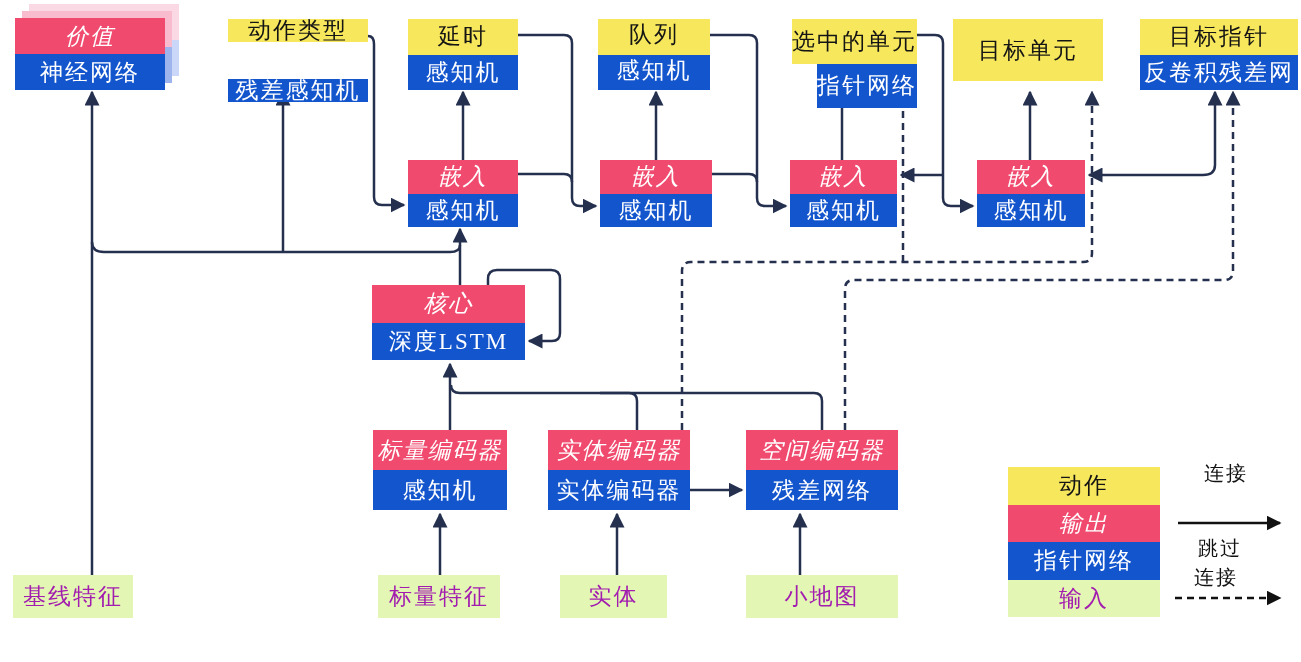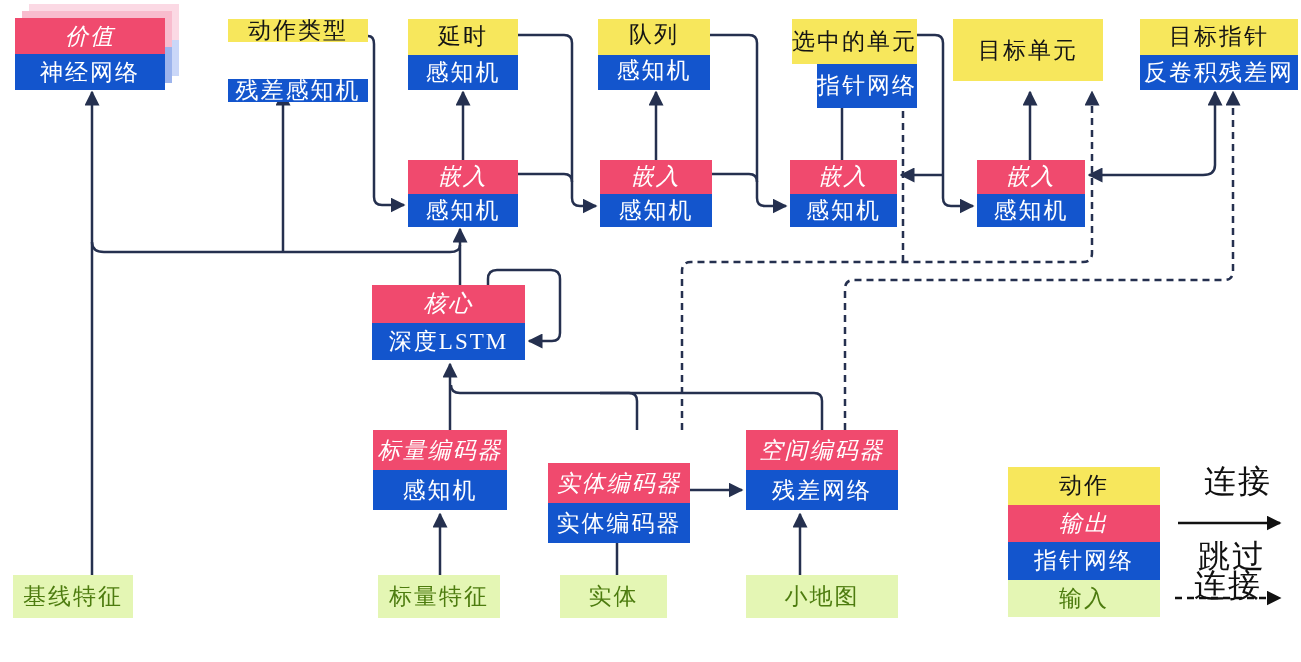--- a/index.html
+++ b/index.html
@@ -6,32 +6,32 @@
   #stage{
     position:relative;width:1301px;height:662px;background:#fff;overflow:hidden;
     font-family:"Liberation Serif","DejaVu Serif",serif;
   }
   .box{position:absolute;display:flex;flex-direction:column;}
   .sec{flex:1;display:flex;align-items:center;justify-content:center;
        font-size:23px;letter-spacing:2px;line-height:1;white-space:nowrap;}
   .sec.yellow{background:var(--action-yellow);color:#141414;}
   .sec.red{background:var(--output-red);color:#fff;font-style:italic;}
   .sec.blue{background:var(--network-blue);color:#fff;}
-  .sec.green{background:var(--input-green);color:#4d7c0f;}
+  .sec.green{background:var(--input-green);color:#a21caf;}
   .shadow-layer{position:absolute;display:flex;flex-direction:column;}
   .shadow-layer div{flex:1;}
   #edges{position:absolute;left:0;top:0;z-index:0;}
   .edge{fill:none;stroke:var(--line-navy);stroke-width:2.5;}
   .edge-dashed{fill:none;stroke:var(--line-navy);stroke-width:2.5;stroke-dasharray:7 5;}
   .edge-black{fill:none;stroke:#111;stroke-width:2.5;}
   .edge-black-dashed{fill:none;stroke:#111;stroke-width:2.5;stroke-dasharray:7 5;}
   .mfill{fill:var(--line-navy);}
   .mfill-b{fill:#111;}
   .z1{z-index:1}.z2{z-index:2}.z3{z-index:3}
-  .legend-text{position:absolute;font-size:32px;letter-spacing:2px;color:#111;white-space:nowrap;}
+  .legend-text{position:absolute;font-size:20px;letter-spacing:2px;color:#111;white-space:nowrap;}
 </style>
 </head>
 <body>
 
 <div id="stage">
 
   <svg id="edges" width="1301" height="662" viewBox="0 0 1301 662">
     <defs>
       <marker id="arrow" viewBox="0 0 10 10" refX="9" refY="5" markerWidth="6" markerHeight="6" orient="auto-start-reverse">
         <path class="mfill" d="M0 0 L10 5 L0 10 z"></path>
@@ -130,21 +130,21 @@
 
   <div class="box z3" style="left:372px;top:285px;width:153px;height:75px;">
     <div class="sec red">核心</div>
     <div class="sec blue">深度LSTM</div>
   </div>
 
   <div class="box z3" style="left:373px;top:430px;width:134px;height:80px;">
     <div class="sec red">标量编码器</div>
     <div class="sec blue">感知机</div>
   </div>
-  <div class="box z3" style="left:548px;top:430px;width:142px;height:80px;margin-top:33px;">
+  <div class="box z3" style="left:548px;top:430px;width:142px;height:80px;">
     <div class="sec red">实体编码器</div>
     <div class="sec blue">实体编码器</div>
   </div>
   <div class="box z3" style="left:746px;top:430px;width:152px;height:80px;">
     <div class="sec red">空间编码器</div>
     <div class="sec blue">残差网络</div>
   </div>
 
   <div class="box z3" style="left:13px;top:575px;width:120px;height:43px;">
     <div class="sec green">基线特征</div>

